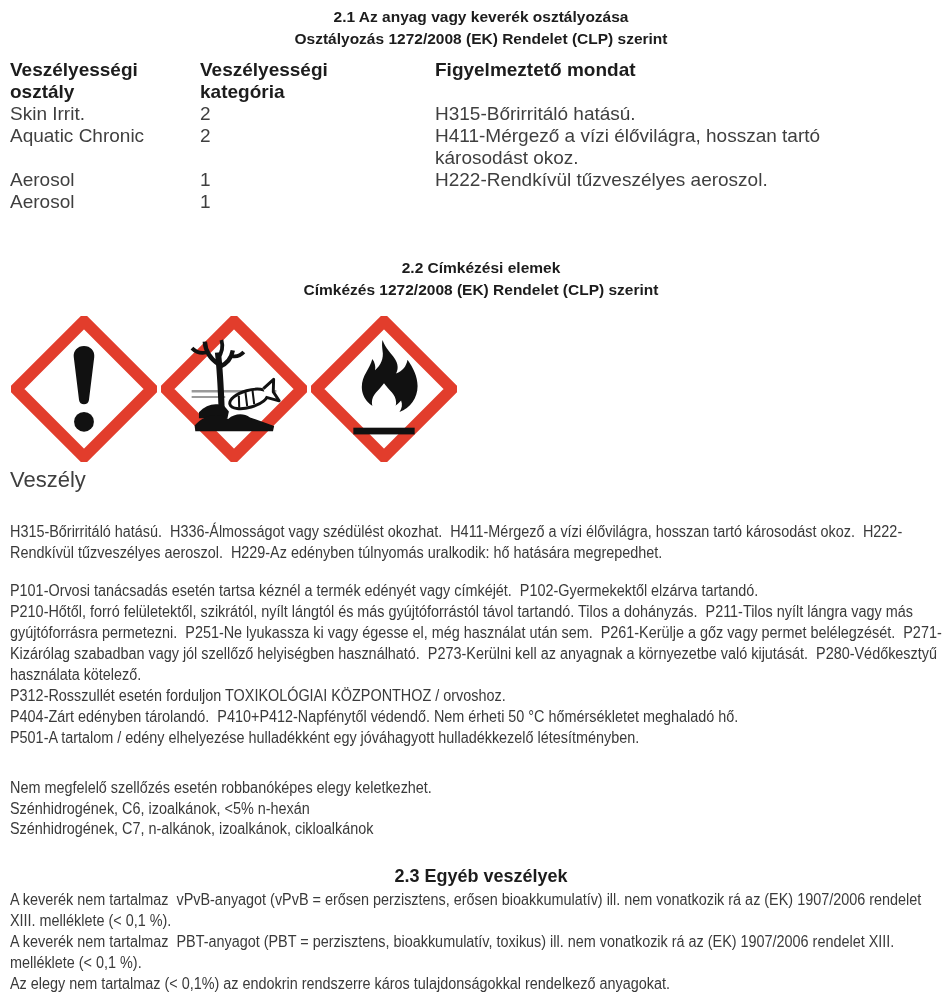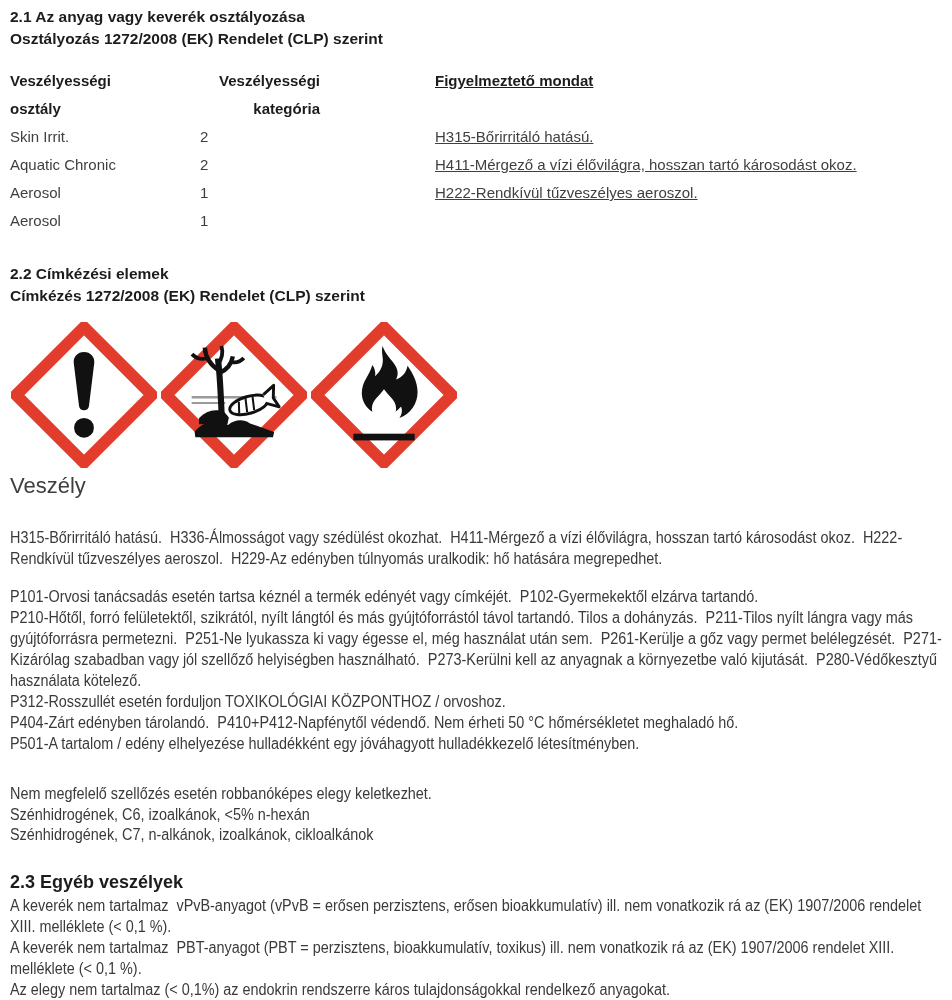--- a/index.html
+++ b/index.html
@@ -2,30 +2,30 @@
 <html><head>
 <meta charset="utf-8">
 <style>
   html,body{margin:0;padding:0;background:#ffffff;}
   body{
     width:952px;height:1000px;overflow:hidden;
     font-family:"Liberation Sans","DejaVu Sans",sans-serif;
     color:#3d3d3d;
     padding:6px 0 0 10px;box-sizing:border-box;
   }
-  .bold-head{font-weight:bold;color:#1c1c1c;font-size:15.5px;line-height:22px;margin:0;}
-  .sec-gap{margin-top:28px;}
+  .bold-head{font-weight:bold;color:#1c1c1c;font-size:15.5px;line-height:22px;margin:0;text-align:center;}
+  .sec-gap{margin-top:44px;}
 
   
-  .clstable{font-size:15px;line-height:28px;color:#3f3f3f;margin-top:17px;}
+  .clstable{font-size:19px;line-height:22px;color:#3f3f3f;margin-top:9px;}
   .trow{display:grid;grid-template-columns:190px 235px 437px;}
   .trow.head{font-weight:bold;color:#1c1c1c;}
   .trow.head .c1{max-width:120px;}
-  .trow.head .c2{max-width:120px;text-align:right;}
-  .c3{max-width:437px;text-decoration:underline;}
+  .trow.head .c2{max-width:120px;}
+  .c3{max-width:437px;}
 
   
   .picto-row{display:flex;gap:4px;margin-top:15px;margin-left:1px;}
   .picto-row svg{width:146px;height:146px;display:block;}
   .signal{font-size:22px;color:#3f3f3f;margin-top:7px;line-height:22px;}
 
   
   .narrowwrap{width:1036px;transform:scaleX(0.9);transform-origin:0 0;}
   .nline{font-size:16px;line-height:21px;color:#3a3a3a;margin:0;white-space:pre-wrap;}
   .hblock{margin-top:30px;}

